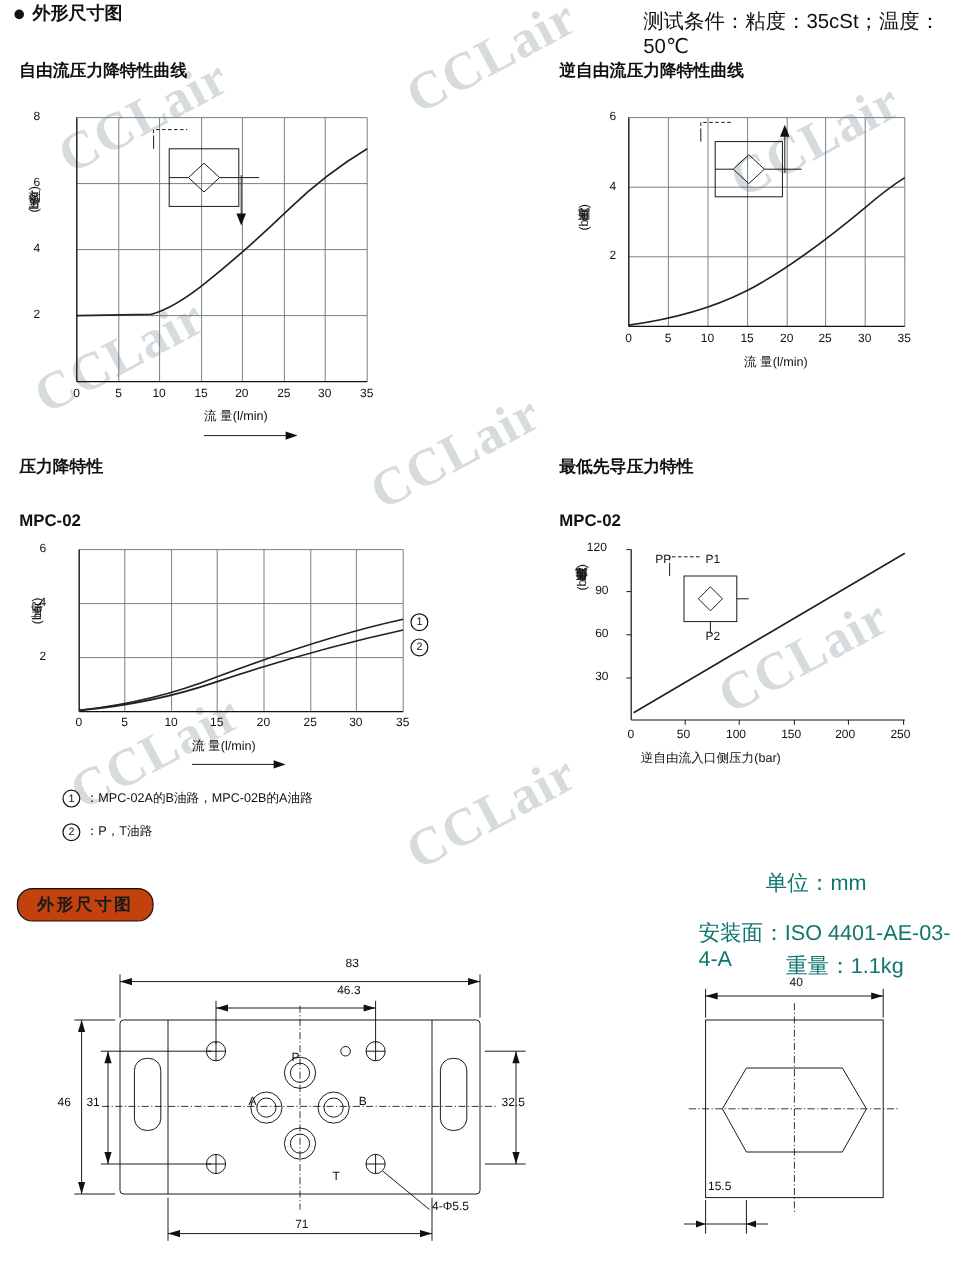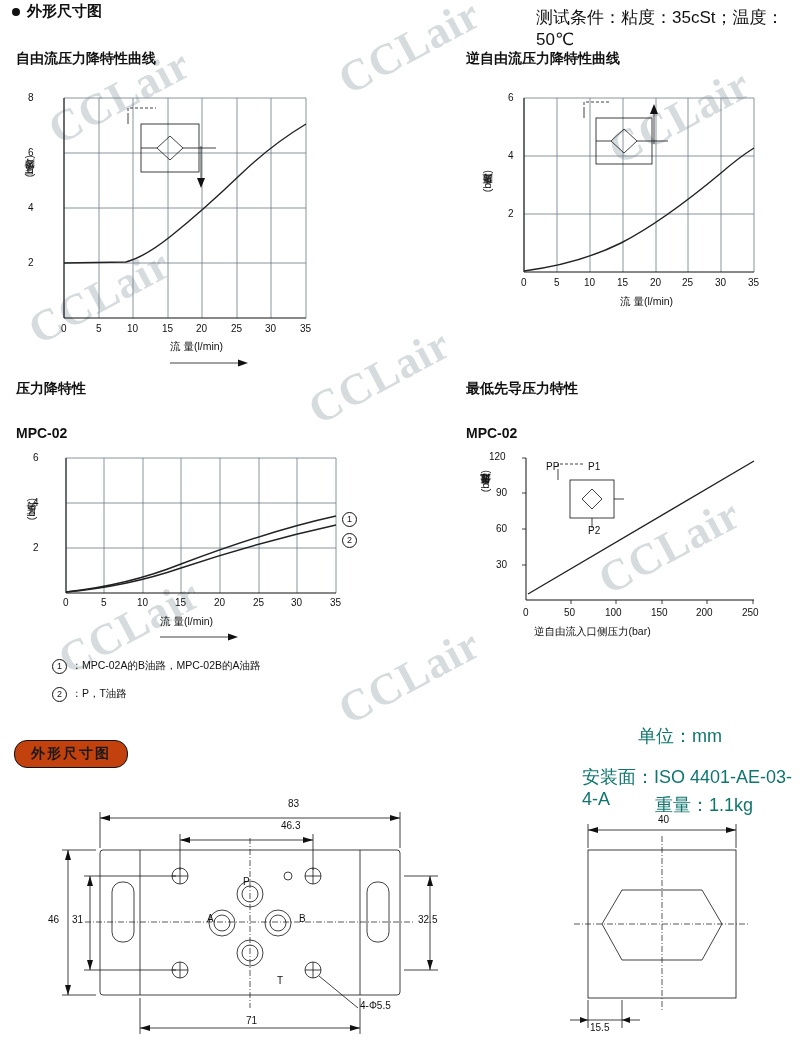--- a/index.html
+++ b/index.html
@@ -408,13 +408,13 @@
       <path d="M176,10 L166,7 L166,13 Z" fill="#111"></path>
 
     <line class="thin" x1="28" y1="180" x2="28" y2="208"></line>
     <line class="thin" x1="62" y1="180" x2="62" y2="208"></line>
     <line class="thin" x1="10" y1="200" x2="80" y2="200"></line>
     <path d="M28,200 L20,197 L20,203 Z" fill="#111"></path>
       <path d="M62,200 L70,197 L70,203 Z" fill="#111"></path>
   </svg>
 </div>
 <div class="abs tick" style="left:658px;top:814px;">40</div>
-<div class="abs tick" style="left:590px;top:1022px;">15.5</div>
+<div class="abs tick" style="left:590px;top:984px;">15.5</div>
 
 </body></html>

